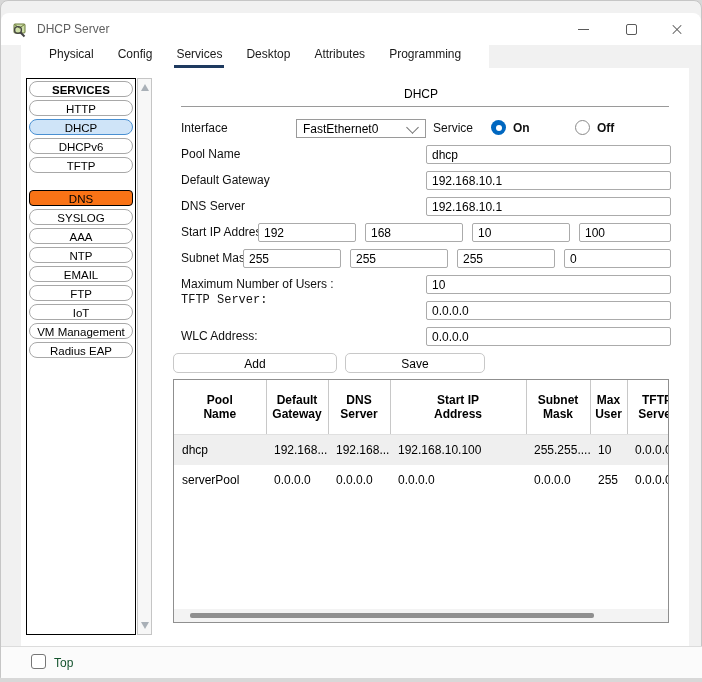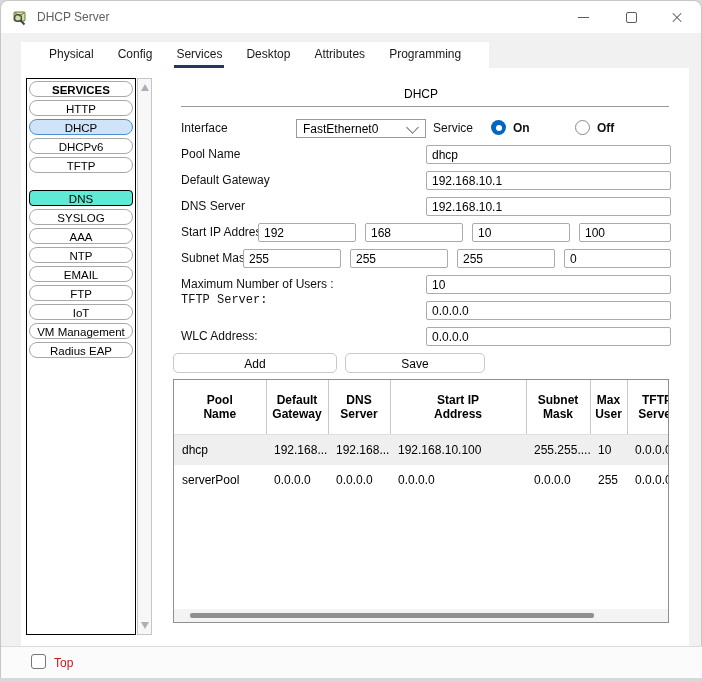--- a/index.html
+++ b/index.html
@@ -1,20 +1,20 @@
 <!DOCTYPE html>
 <html><head>
 <meta charset="utf-8">
 <style>
   html,body{margin:0;padding:0;background:#d8d8d8;font-family:"Liberation Sans",sans-serif;}
   #app{position:relative;width:702px;height:682px;overflow:hidden;}
   .window{position:absolute;left:0;top:0;width:702px;height:678px;background:#f1f1f1;
           border:1px solid #c6c6c6;border-radius:8px 8px 0 0;box-sizing:border-box;}
   
-  .titlebar{position:absolute;left:0;top:0;width:100%;height:32px;background:#ffffff;
+  .titlebar{position:absolute;left:0;top:12px;width:100%;height:32px;background:#ffffff;
             border-radius:8px 8px 0 0;}
   .pt-icon{position:absolute;left:11px;top:8px;width:17px;height:17px;}
   .win-title{position:absolute;left:36px;top:9px;font-size:12px;color:#5f5f5f;}
   .winbtn{position:absolute;top:0;width:44px;height:32px;display:flex;align-items:center;justify-content:center;}
   .winbtn.min{left:560px;} .winbtn.max{left:608px;} .winbtn.close{left:654px;}
   .glyph-min{width:11px;height:1px;background:#5a5a5a;}
   .glyph-max{width:9px;height:9px;border:1px solid #5a5a5a;border-radius:2px;}
   .glyph-close{position:relative;width:12px;height:12px;}
   .glyph-close::before,.glyph-close::after{content:"";position:absolute;left:0;top:5.5px;width:12px;height:1px;background:#5a5a5a;}
   .glyph-close::before{transform:rotate(45deg);} .glyph-close::after{transform:rotate(-45deg);}
@@ -26,21 +26,21 @@
   .content{position:absolute;left:20px;top:67px;width:668px;height:578px;background:#ffffff;}
   
   .side-box{position:absolute;left:5px;top:10px;width:110px;height:557px;border:1px solid #000;box-sizing:border-box;background:#ffffff;}
   .side-scroll{position:absolute;left:116px;top:10px;width:15px;height:557px;border:1px solid #c5c5c5;background:#f7f7f7;box-sizing:border-box;}
   .arr-up{position:absolute;left:3px;top:5px;width:0;height:0;border-left:4px solid transparent;border-right:4px solid transparent;border-bottom:7px solid #a9b0b7;}
   .arr-down{position:absolute;left:3px;bottom:5px;width:0;height:0;border-left:4px solid transparent;border-right:4px solid transparent;border-top:7px solid #a9b0b7;}
   .sbtn{position:relative;margin:2px 2px 3px 2px;height:16px;line-height:16px;text-align:center;
         font-size:11.5px;color:#000;background:#fff;border:1px solid #a8a8a8;border-radius:8px;box-sizing:border-box;}
   .sbtn.hdr{font-weight:bold;}
   .sbtn.selected{background:#cfe4f8;border:1px solid #4a90d2;}
-  .sbtn.focused{background:#5eead4;border:1.5px solid #000;border-radius:4px;margin-top:17px;}
+  .sbtn.focused{background:#f97316;border:1.5px solid #000;border-radius:4px;margin-top:17px;}
   
   .main{position:absolute;left:132px;top:0;width:536px;height:578px;}
   .panel-title{position:absolute;left:20px;top:19px;width:496px;text-align:center;font-size:12px;color:#000;}
   .title-rule{position:absolute;left:28px;top:38px;width:488px;height:1px;background:#9a9a9a;}
   .lbl{position:absolute;font-size:12px;color:#111;}
   .inp{position:absolute;height:17px;border:1px solid #ababab;border-radius:2px;background:#fff;
        font-family:"Liberation Sans",sans-serif;font-size:12px;color:#000;padding:0 0 0 5px;box-sizing:content-box;}
   .dropdown{position:absolute;left:143px;top:51px;width:130px;height:19px;border:1px solid #9a9a9a;background:#fff;
             display:flex;align-items:center;box-sizing:border-box;}
   .dropdown span{font-size:12px;padding-left:6px;flex:1;}
@@ -61,21 +61,21 @@
                 border-right:1px solid #c8c8c8;border-bottom:1px solid #e0e0e0;padding:0;}
   table.grid th span{display:inline-block;width:min-content;line-height:14px;}
   table.grid td{height:30px;font-size:12px;color:#000;text-align:left;padding:0 0 0 8px;white-space:nowrap;overflow:hidden;}
   tr.sel td{background:#efefef;}
   .hscroll{position:absolute;left:0;bottom:0;width:100%;height:13px;background:#f3f3f3;}
   .hthumb{position:absolute;left:16px;top:4px;width:404px;height:5px;background:#8f8f8f;border-radius:2px;}
   
   .foot-divider{position:absolute;left:0;top:645px;width:702px;height:1px;background:#dcdcdc;}
   .footer{position:absolute;left:0;top:646px;width:702px;height:31px;background:#fbfbfb;}
   .chk{position:absolute;left:30px;top:7px;width:15px;height:15px;border:1px solid #767676;border-radius:3px;background:#fff;box-sizing:border-box;}
-  .chk-label{position:absolute;left:53px;top:9px;font-size:12px;color:#b91c1c;}
+  .chk-label{position:absolute;left:53px;top:9px;font-size:12px;color:#14532d;}
 </style>
 </head>
 <body>
 
 <div id="app">
   <div class="window">
 
     <div class="titlebar">
       <svg class="pt-icon" viewBox="0 0 17 17">
         <rect x="2" y="3" width="11" height="9" rx="1" fill="#cfe0a8" stroke="#6b7a3a" stroke-width="1"></rect>

